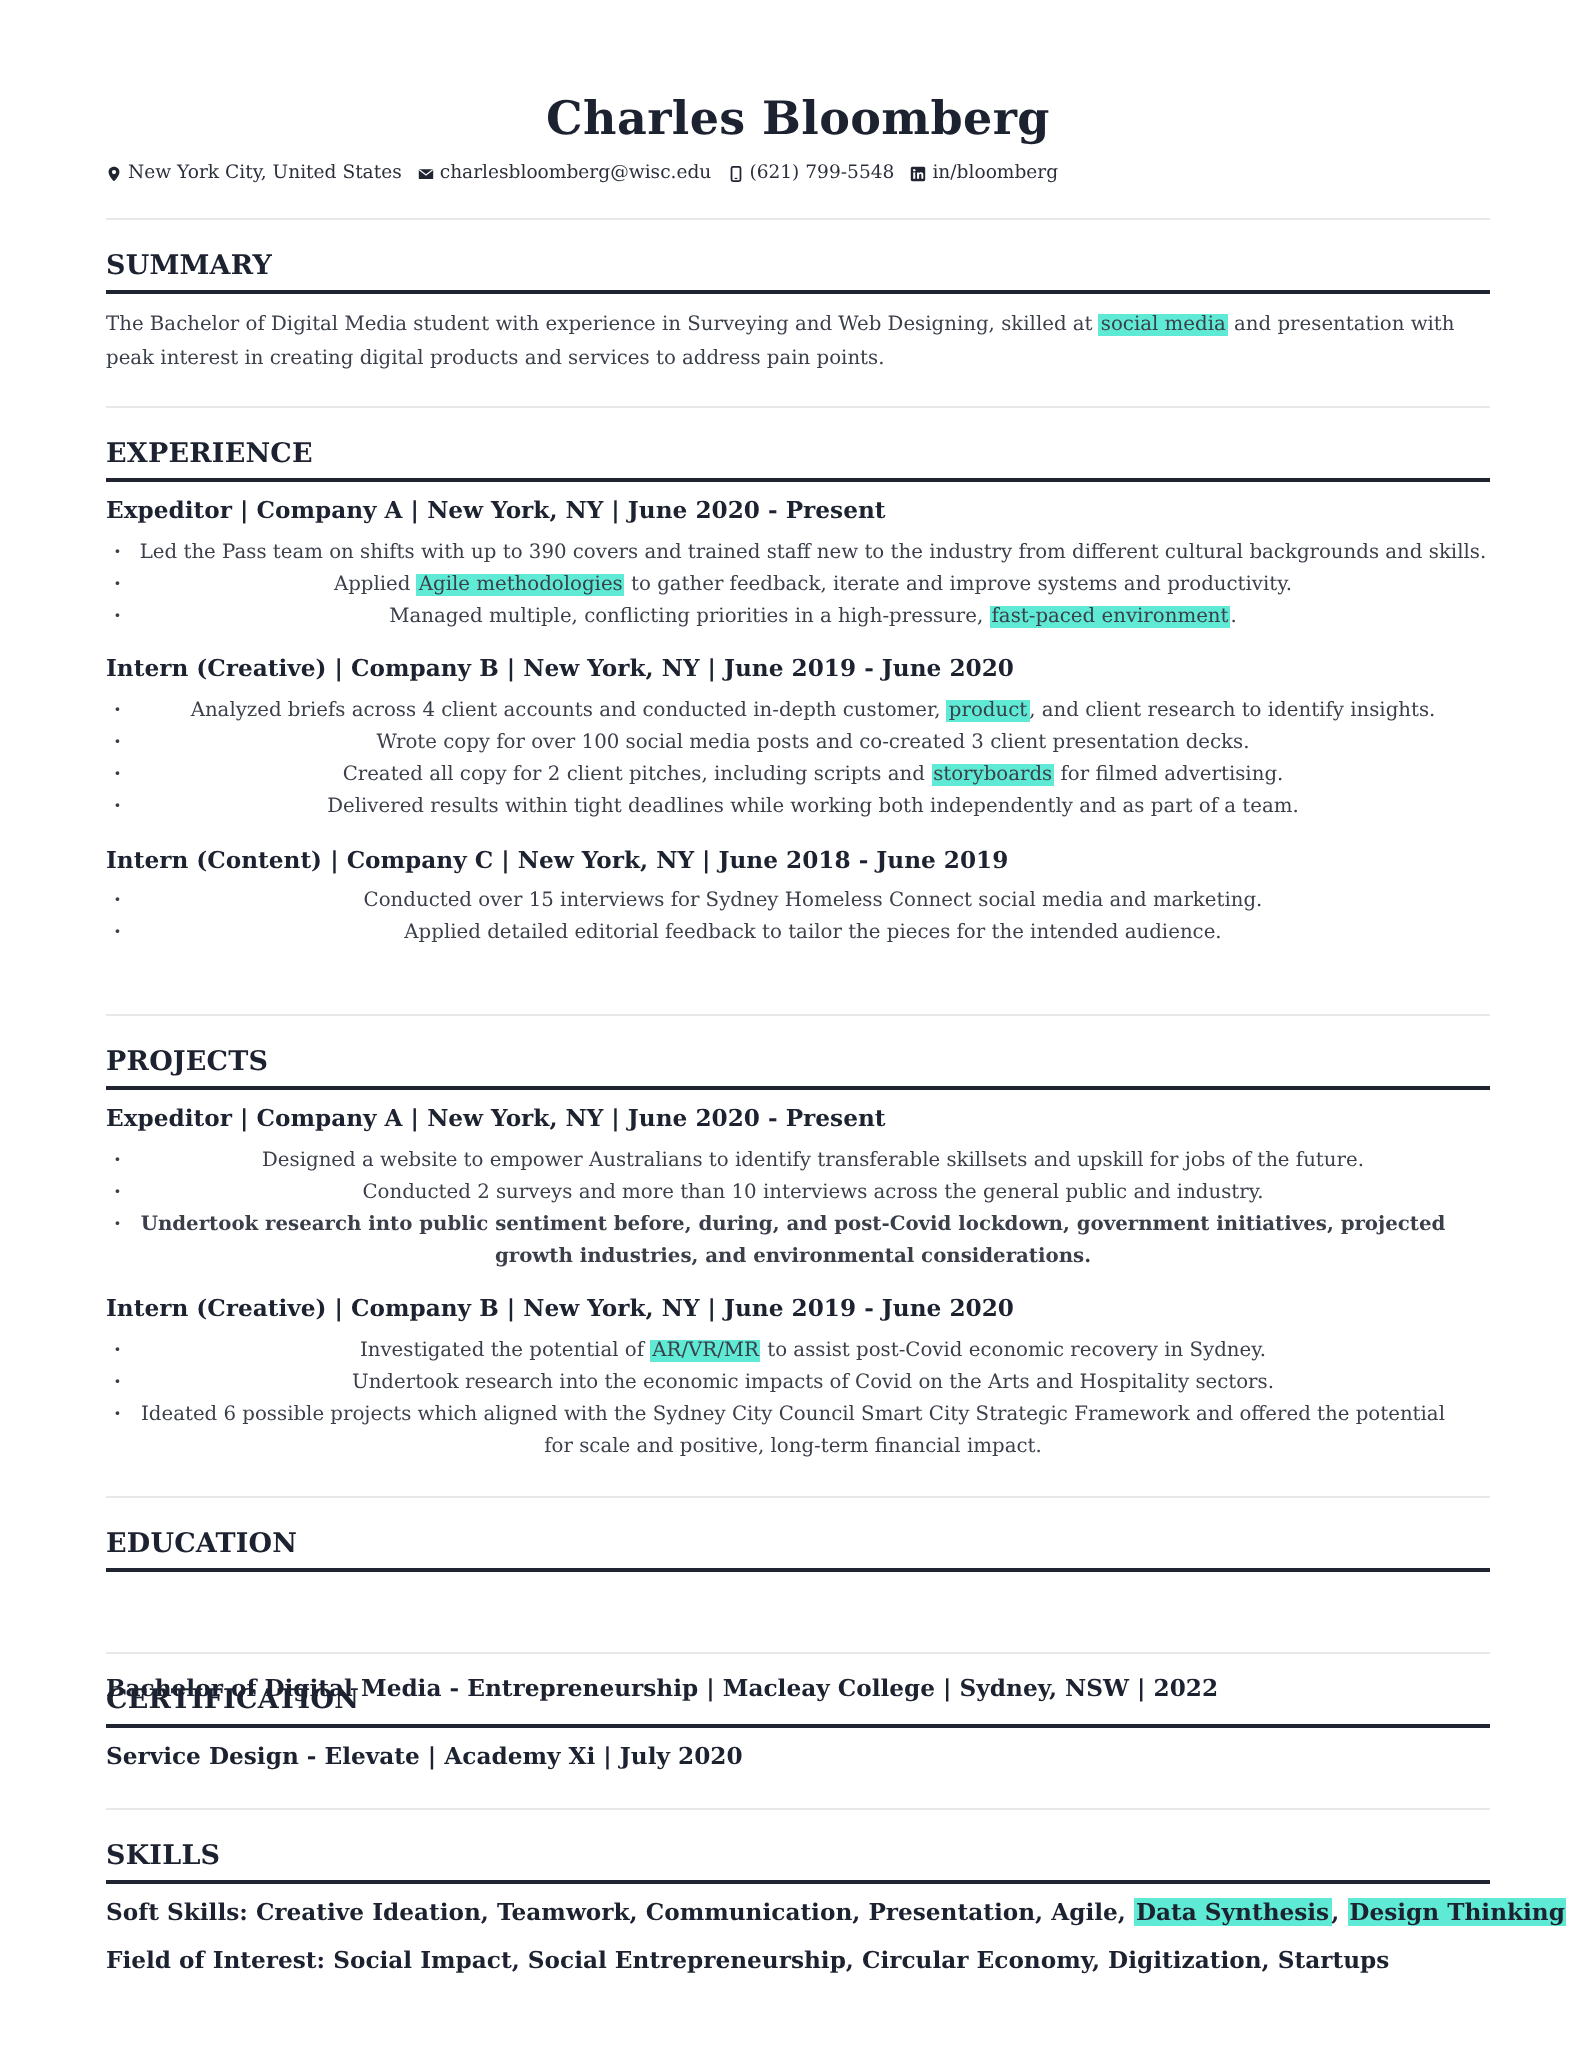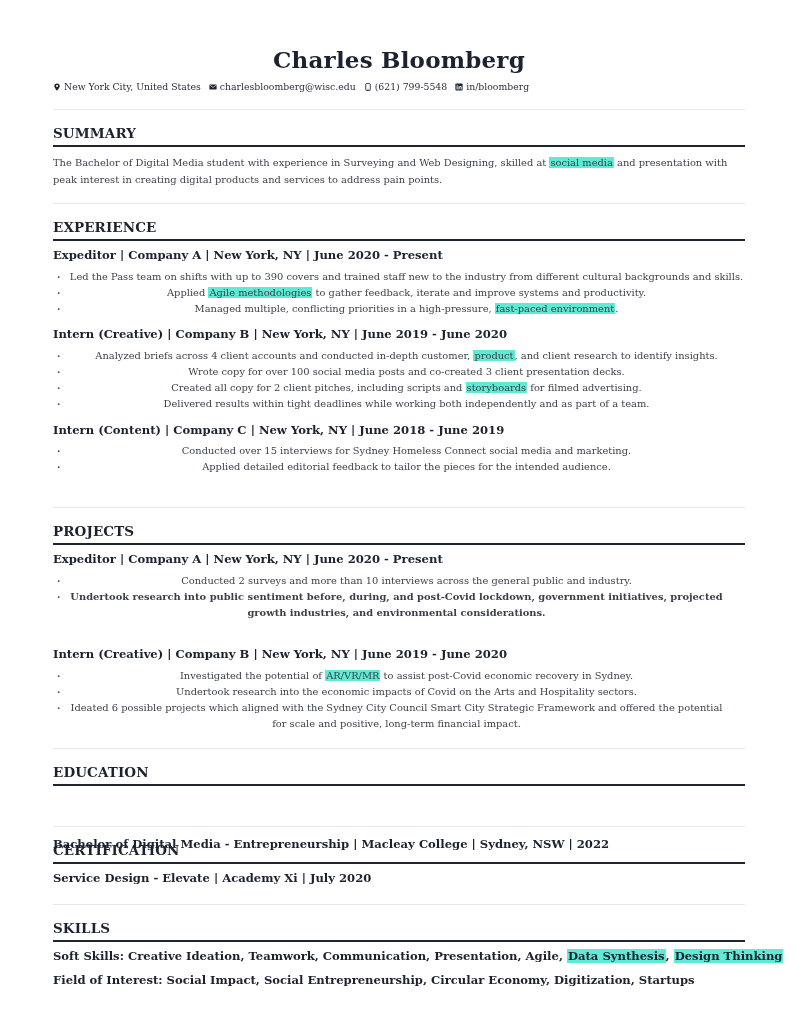--- a/index.html
+++ b/index.html
@@ -124,20 +124,21 @@
     <li><span>Conducted over 15 interviews for Sydney Homeless Connect social media and marketing.</span></li>
     <li><span>Applied detailed editorial feedback to tailor the pieces for the intended audience.</span></li>
   </ul>
   <div class="divider-light" style="top:507px;"></div>
 
   <div class="sec-title" style="top:523px;">PROJECTS</div>
   <div class="sec-rule" style="top:543px;"></div>
 
   <div class="role" style="top:552px;">Expeditor | Company A | New York, NY | June 2020 - Present</div>
   <ul class="bullets" style="top:573px;">
+    <li><span>Designed a website to empower Australians to identify transferable skillsets and upskill for jobs of the future.</span></li>
     <li><span>Conducted 2 surveys and more than 10 interviews across the general public and industry.</span></li>
     <li style="padding-right:20px;font-weight:bold;"><span>Undertook research into public sentiment before, during, and post-Covid lockdown, government initiatives, projected growth industries, and environmental considerations.</span></li>
   </ul>
 
   <div class="role" style="top:647px;">Intern (Creative) | Company B | New York, NY | June 2019 - June 2020</div>
   <ul class="bullets" style="top:668px;">
     <li><span>Investigated the potential of </span><span class="hl">AR/VR/MR</span><span> to assist post-Covid economic recovery in Sydney.</span></li>
     <li><span>Undertook research into the economic impacts of Covid on the Arts and Hospitality sectors.</span></li>
     <li style="padding-right:20px;"><span>Ideated 6 possible projects which aligned with the Sydney City Council Smart City Strategic Framework and offered the potential for scale and positive, long-term financial impact.</span></li>
   </ul>

